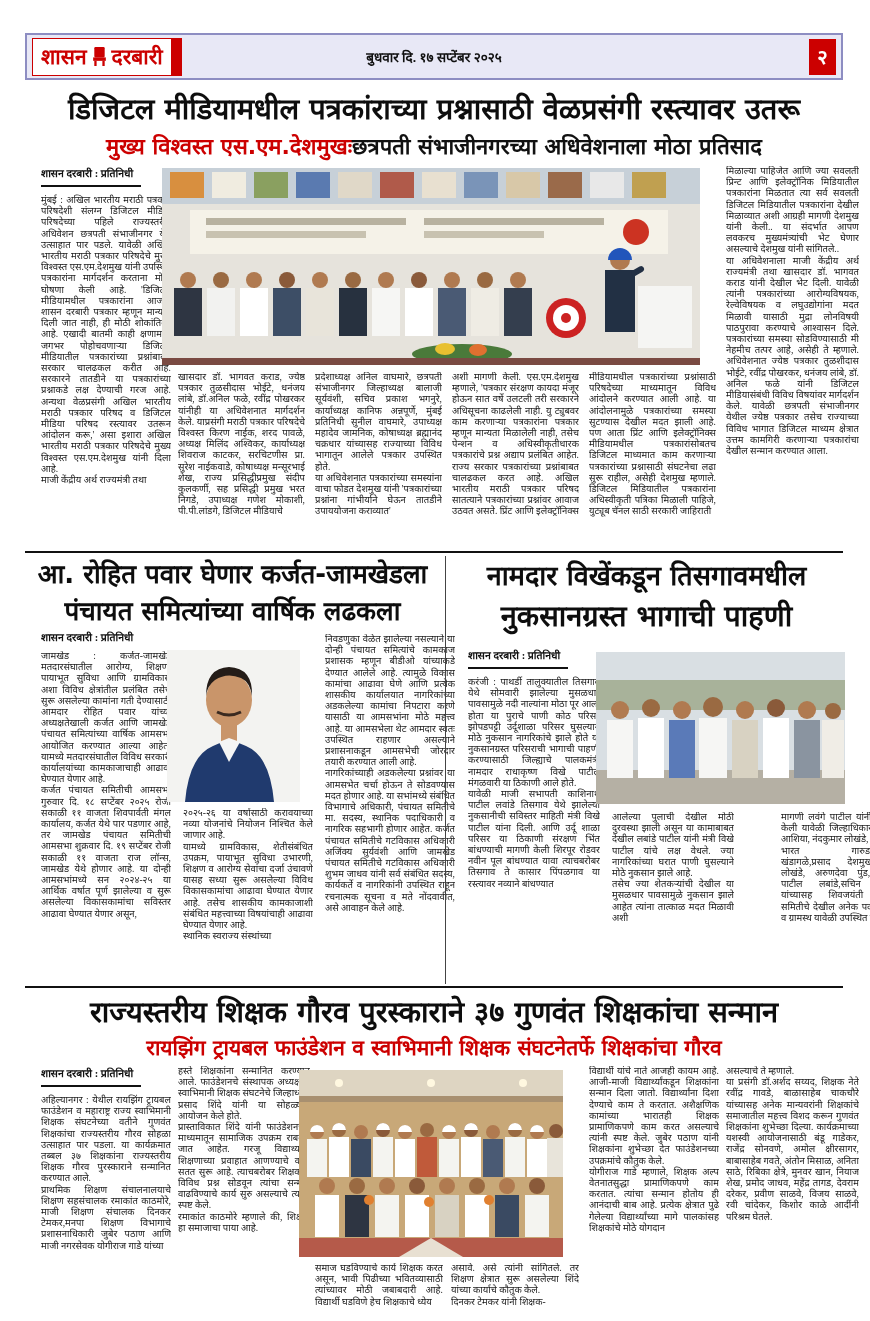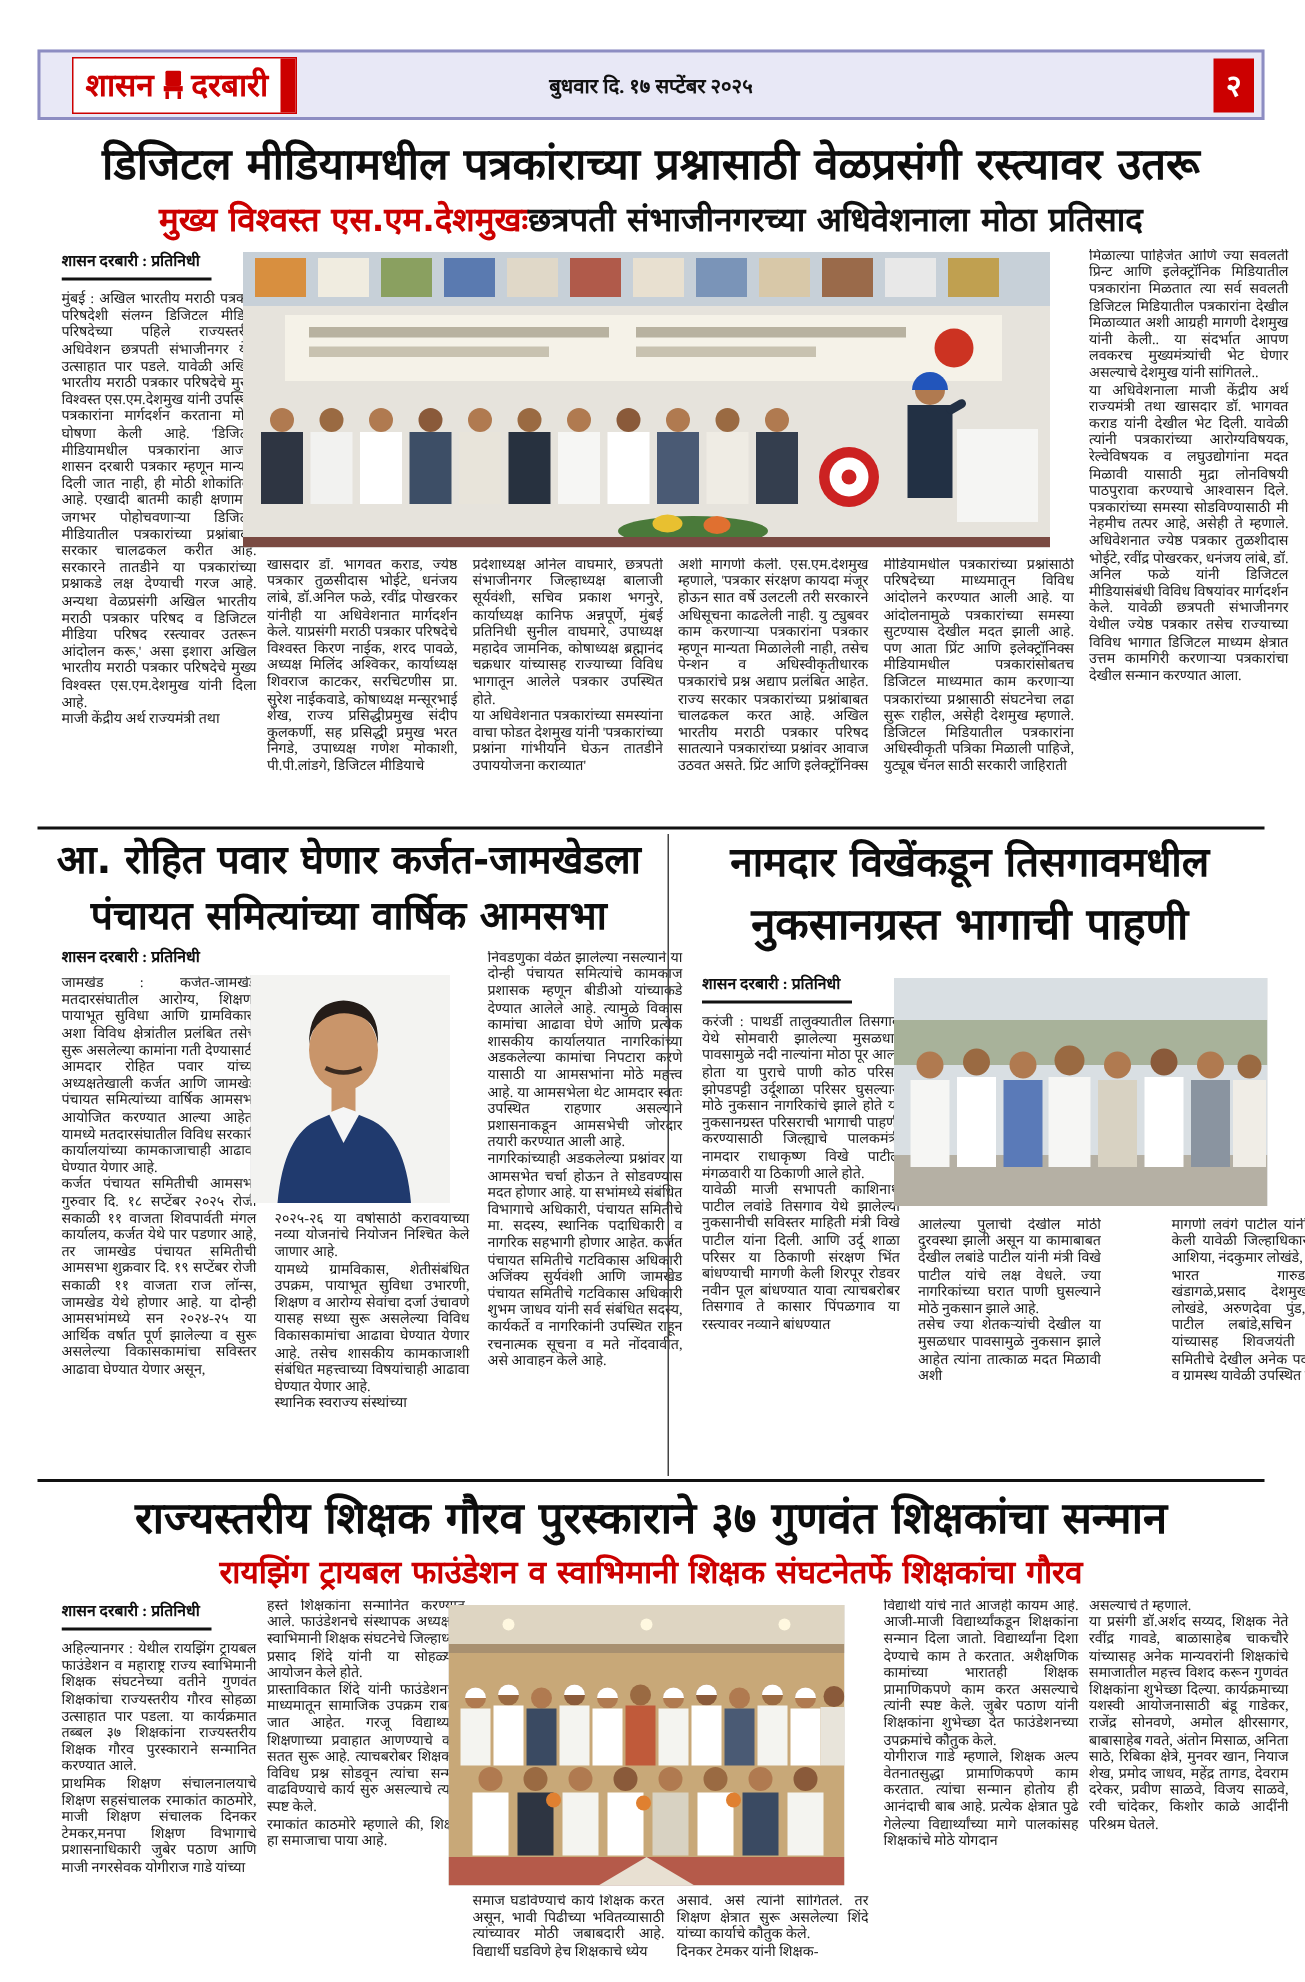--- a/index.html
+++ b/index.html
@@ -1,21 +1,21 @@
 <!DOCTYPE html>
 <html><head>
 <meta charset="utf-8">
 <style>
   html,body{margin:0;padding:0;background:#ffffff;}
   .page{position:relative;width:870px;height:1321px;background:#ffffff;overflow:hidden;
         font-family:"Liberation Serif","DejaVu Serif",serif;}
   
   .header-bar{position:absolute;left:25px;top:33px;width:818px;height:47px;background:#e8e8f6;
     border:2px solid #8d8dc2;box-sizing:border-box;display:flex;align-items:center;justify-content:space-between;padding:0 5px;}
-  .masthead-box{display:flex;align-items:center;background:#ffffff;border:1px solid #cc0000;height:36px;padding:0 0 0 8px;margin-left:16px;}
+  .masthead-box{display:flex;align-items:center;background:#ffffff;border:1px solid #cc0000;height:36px;padding:0 0 0 8px;}
   .masthead-text{color:#cc0000;font-weight:bold;font-size:21px;font-family:"DejaVu Sans","Liberation Sans",sans-serif;line-height:36px;}
   .masthead-chair{width:15px;height:20px;margin:0 5px;}
   .masthead-redbar{width:10px;height:36px;background:#cc0000;margin-left:8px;}
   .edition-date{position:absolute;left:0;right:0;text-align:center;font-size:13.5px;color:#111;font-weight:bold;}
   .page-num{background:#cc0000;color:#ffffff;font-weight:bold;width:27px;height:36px;display:flex;align-items:center;justify-content:center;
     font-size:20px;font-family:"DejaVu Sans","Liberation Sans",sans-serif;}
   
   .headline-row{position:absolute;display:flex;justify-content:center;align-items:center;overflow:visible;}
   .hl-main{font-family:"DejaVu Sans","Liberation Sans",sans-serif;font-weight:bold;color:#0d0d0d;white-space:nowrap;}
   .hl-sub{font-family:"DejaVu Sans","Liberation Sans",sans-serif;font-weight:bold;white-space:nowrap;}
@@ -152,21 +152,21 @@
   </div>
   <div class="col" style="left:710px;top:166px;width:133px;height:382px;">
     <div class="body-text">मिळाल्या पाहिजेत आणि ज्या सवलती प्रिन्ट आणि इलेक्ट्रॉनिक मिडियातील पत्रकारांना मिळतात त्या सर्व सवलती डिजिटल मिडियातील पत्रकारांना देखील मिळाव्यात अशी आग्रही मागणी देशमुख यांनी केली.. या संदर्भात आपण लवकरच मुख्यमंत्र्यांची भेट घेणार असल्याचे देशमुख यांनी सांगितले..
 या अधिवेशनाला माजी केंद्रीय अर्थ राज्यमंत्री तथा खासदार डॉ. भागवत कराड यांनी देखील भेट दिली. यावेळी त्यांनी पत्रकारांच्या आरोग्यविषयक, रेल्वेविषयक व लघुउद्योगांना मदत मिळावी यासाठी मुद्रा लोनविषयी पाठपुरावा करण्याचे आश्वासन दिले. पत्रकारांच्या समस्या सोडविण्यासाठी मी नेहमीच तत्पर आहे, असेही ते म्हणाले. अधिवेशनात ज्येष्ठ पत्रकार तुळशीदास भोईटे, रवींद्र पोखरकर, धनंजय लांबे, डॉ. अनिल फळे यांनी डिजिटल मीडियासंबंधी विविध विषयांवर मार्गदर्शन केले. यावेळी छत्रपती संभाजीनगर येथील ज्येष्ठ पत्रकार तसेच राज्याच्या विविध भागात डिजिटल माध्यम क्षेत्रात उत्तम कामगिरी करणाऱ्या पत्रकारांचा देखील सन्मान करण्यात आला.</div>
   </div>
 
   <div class="divider-h" style="left:25px;top:551px;width:818px;"></div>
 
   <div class="hl-stack" style="left:25px;top:556px;width:415px;">
     <span style="font-size:26px;line-height:37px;">आ. रोहित पवार घेणार कर्जत-जामखेडला</span>
-    <span style="font-size:26px;line-height:37px;">पंचायत समित्यांच्या वार्षिक आमसभा</span>
+    <span style="font-size:26px;line-height:37px;">पंचायत समित्यांच्या वार्षिक लढकला</span>
   </div>
   <div class="col" style="left:25px;top:630px;width:200px;height:16px;">
     <div class="byline">शासन दरबारी : प्रतिनिधी</div>
   </div>
   <div class="col" style="left:25px;top:651px;width:130px;height:331px;">
     <div class="body-text">जामखेड : कर्जत-जामखेड मतदारसंघातील आरोग्य, शिक्षण, पायाभूत सुविधा आणि ग्रामविकास अशा विविध क्षेत्रांतील प्रलंबित तसेच सुरू असलेल्या कामांना गती देण्यासाठी आमदार रोहित पवार यांच्या अध्यक्षतेखाली कर्जत आणि जामखेड पंचायत समित्यांच्या वार्षिक आमसभा आयोजित करण्यात आल्या आहेत. यामध्ये मतदारसंघातील विविध सरकारी कार्यालयांच्या कामकाजाचाही आढावा घेण्यात येणार आहे.
 कर्जत पंचायत समितीची आमसभा गुरुवार दि. १८ सप्टेंबर २०२५ रोजी सकाळी ११ वाजता शिवपार्वती मंगल कार्यालय, कर्जत येथे पार पडणार आहे, तर जामखेड पंचायत समितीची आमसभा शुक्रवार दि. १९ सप्टेंबर रोजी सकाळी ११ वाजता राज लॉन्स, जामखेड येथे होणार आहे. या दोन्ही आमसभांमध्ये सन २०२४-२५ या आर्थिक वर्षात पूर्ण झालेल्या व सुरू असलेल्या विकासकामांचा सविस्तर आढावा घेण्यात येणार असून,</div>
   </div>
   <div class="photo" style="left:167px;top:650px;width:133px;height:152px;">
     <svg viewBox="0 0 133 152" preserveAspectRatio="none">

